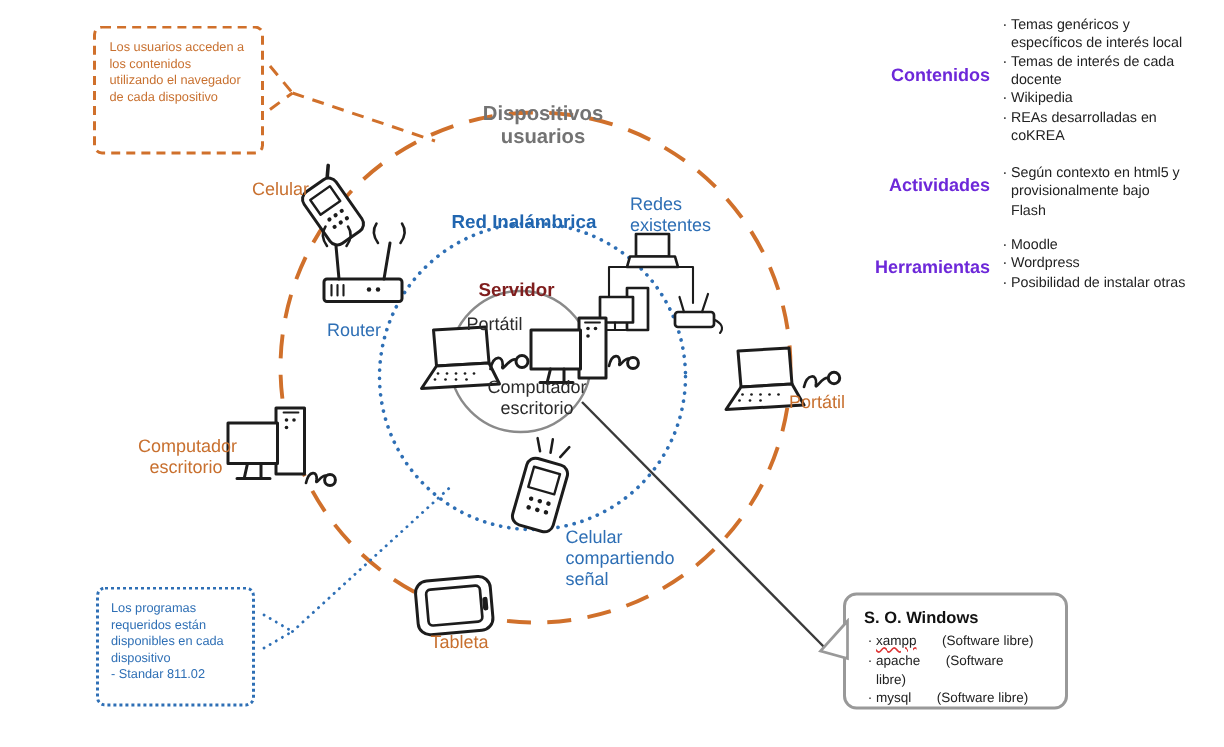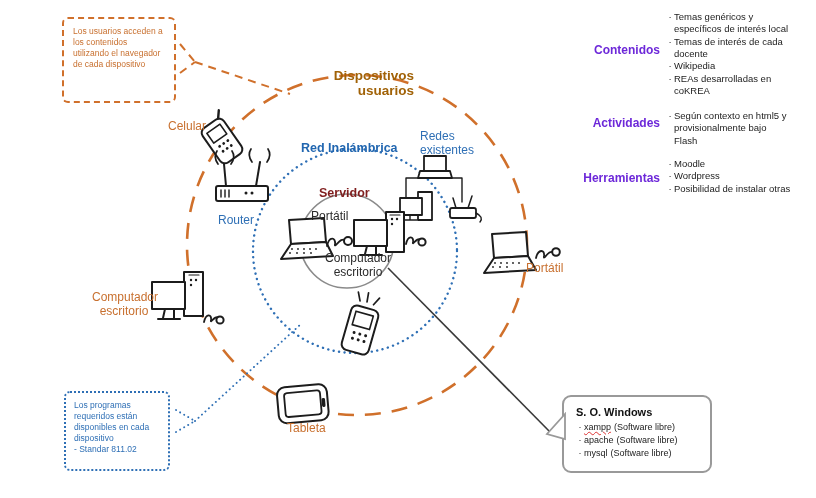--- a/index.html
+++ b/index.html
@@ -13,39 +13,39 @@
   .callout{position:absolute;border-radius:6px;box-sizing:border-box;z-index:2;}
   .callout.orange{border:2px dashed #d0702b;color:#c8702f;}
   .callout.blue{border:2px dotted #2e6fb5;color:#2e6fb5;}
   .callout .txt{font-size:8.5px;line-height:1.3;}
   
   .lbl{position:absolute;z-index:2;}
   .lbl.orange{color:#c8702f;}
   .lbl.blue{color:#2e6fb5;}
   .lbl.dark{color:#2b2b2b;}
   .lbl.small{font-size:12px;line-height:1.18;}
-  .title-orange{color:#a16207;font-weight:bold;font-size:13.5px;line-height:1.12;text-align:right;}
+  .title-orange{color:#737373;font-weight:bold;font-size:13.5px;line-height:1.12;text-align:center;}
   .title-blue{color:#2166b0;font-weight:bold;font-size:12.5px;}
   .title-dark{color:#7f1d1d;font-weight:bold;font-size:12.5px;}
   .center{text-align:center;}
   
   .sec-header{position:absolute;z-index:2;font-weight:bold;font-size:12px;color:#6d28d9;text-align:right;}
   .sec-list{position:absolute;z-index:2;font-size:9.5px;line-height:1.3;color:#222;}
   .li-row{display:flex;}
   .li-row .dot{width:8px;flex:0 0 8px;text-align:center;}
   
   #windows-box{
     position:absolute;left:562px;top:395px;width:150px;height:78px;
     border:2px solid #999;border-radius:9px;background:#fff;box-sizing:border-box;
     padding:9px 20px 6px 12px;z-index:2;
   }
   #windows-box .wtitle{font-weight:bold;font-size:11px;color:#111;margin-bottom:3px;}
   #windows-box .li-row{font-size:9px;line-height:1.42;color:#222;}
   #windows-box .misspell{text-decoration:underline;text-decoration-style:wavy;text-decoration-color:#d33;}
-  #windows-box .desc{margin-left:3px;}
+  #windows-box .desc{margin-left:17px;}
   .z3{z-index:3;}
 </style>
 </head>
 <body>
 
 <div id="canvas">
 
   <svg class="abs" style="left:0;top:0;z-index:1;" width="816" height="498" viewBox="0 0 816 498">
 
     <circle cx="357" cy="245" r="170" fill="none" stroke="#d0702b" stroke-width="2.6" stroke-dasharray="16 11"></circle>
@@ -208,20 +208,21 @@
   <div class="lbl title-blue" style="left:301px;top:141px;">Red Inalámbrica</div>
   <div class="lbl title-dark" style="left:319px;top:186px;">Servidor</div>
 
   <div class="lbl small orange" style="left:168px;top:119px;">Celular</div>
   <div class="lbl small blue" style="left:218px;top:213px;">Router</div>
   <div class="lbl small blue" style="left:420px;top:129px;width:52px;">Redes existentes</div>
   <div class="lbl small dark" style="left:311px;top:209px;">Portátil</div>
   <div class="lbl small dark center" style="left:322px;top:251px;width:72px;">Computador escritorio</div>
   <div class="lbl small orange center" style="left:92px;top:290px;width:64px;">Computador escritorio</div>
   <div class="lbl small orange" style="left:526px;top:261px;">Portátil</div>
+  <div class="lbl small blue" style="left:377px;top:351px;width:66px;">Celular compartiendo señal</div>
   <div class="lbl small orange" style="left:287px;top:421px;">Tableta</div>
 
   <div class="callout blue" style="left:64px;top:391px;width:106px;height:80px;padding:7px 8px;">
     <div class="txt">Los programas requeridos están disponibles en cada dispositivo</div>
     <div class="txt">- Standar 811.02</div>
   </div>
 
   <div id="windows-box">
     <div class="wtitle">S. O. Windows</div>
     <div class="li-row">

